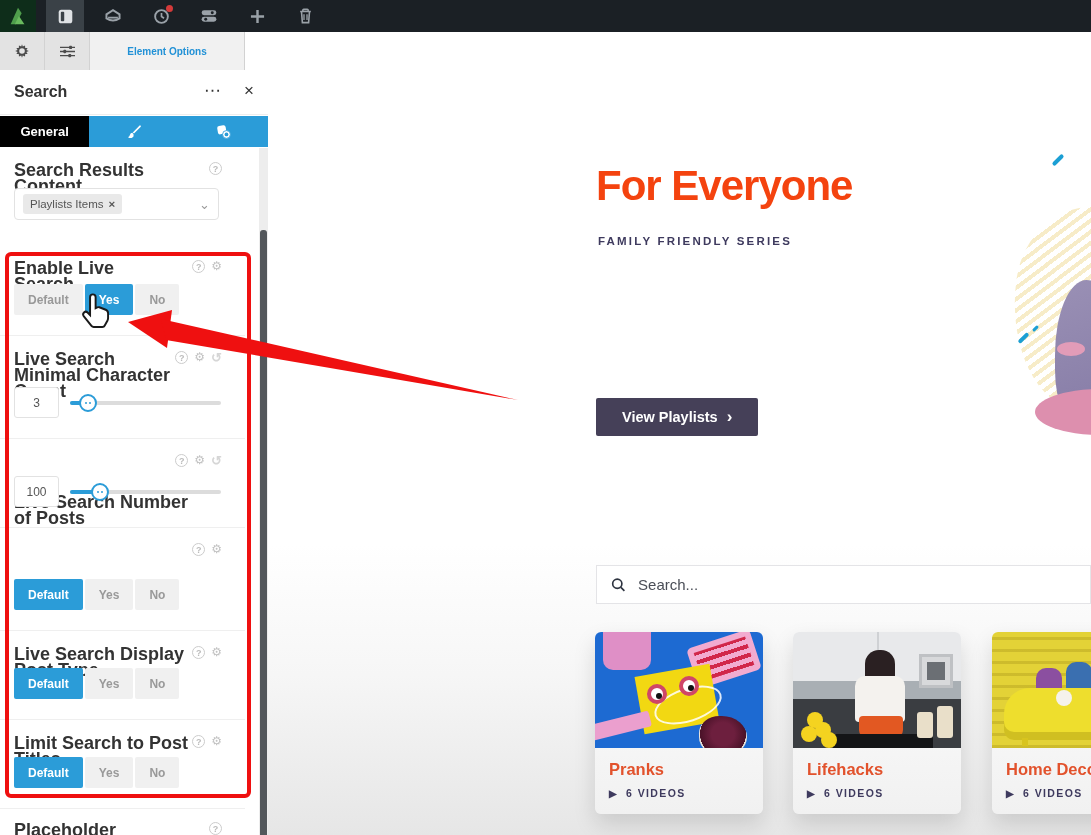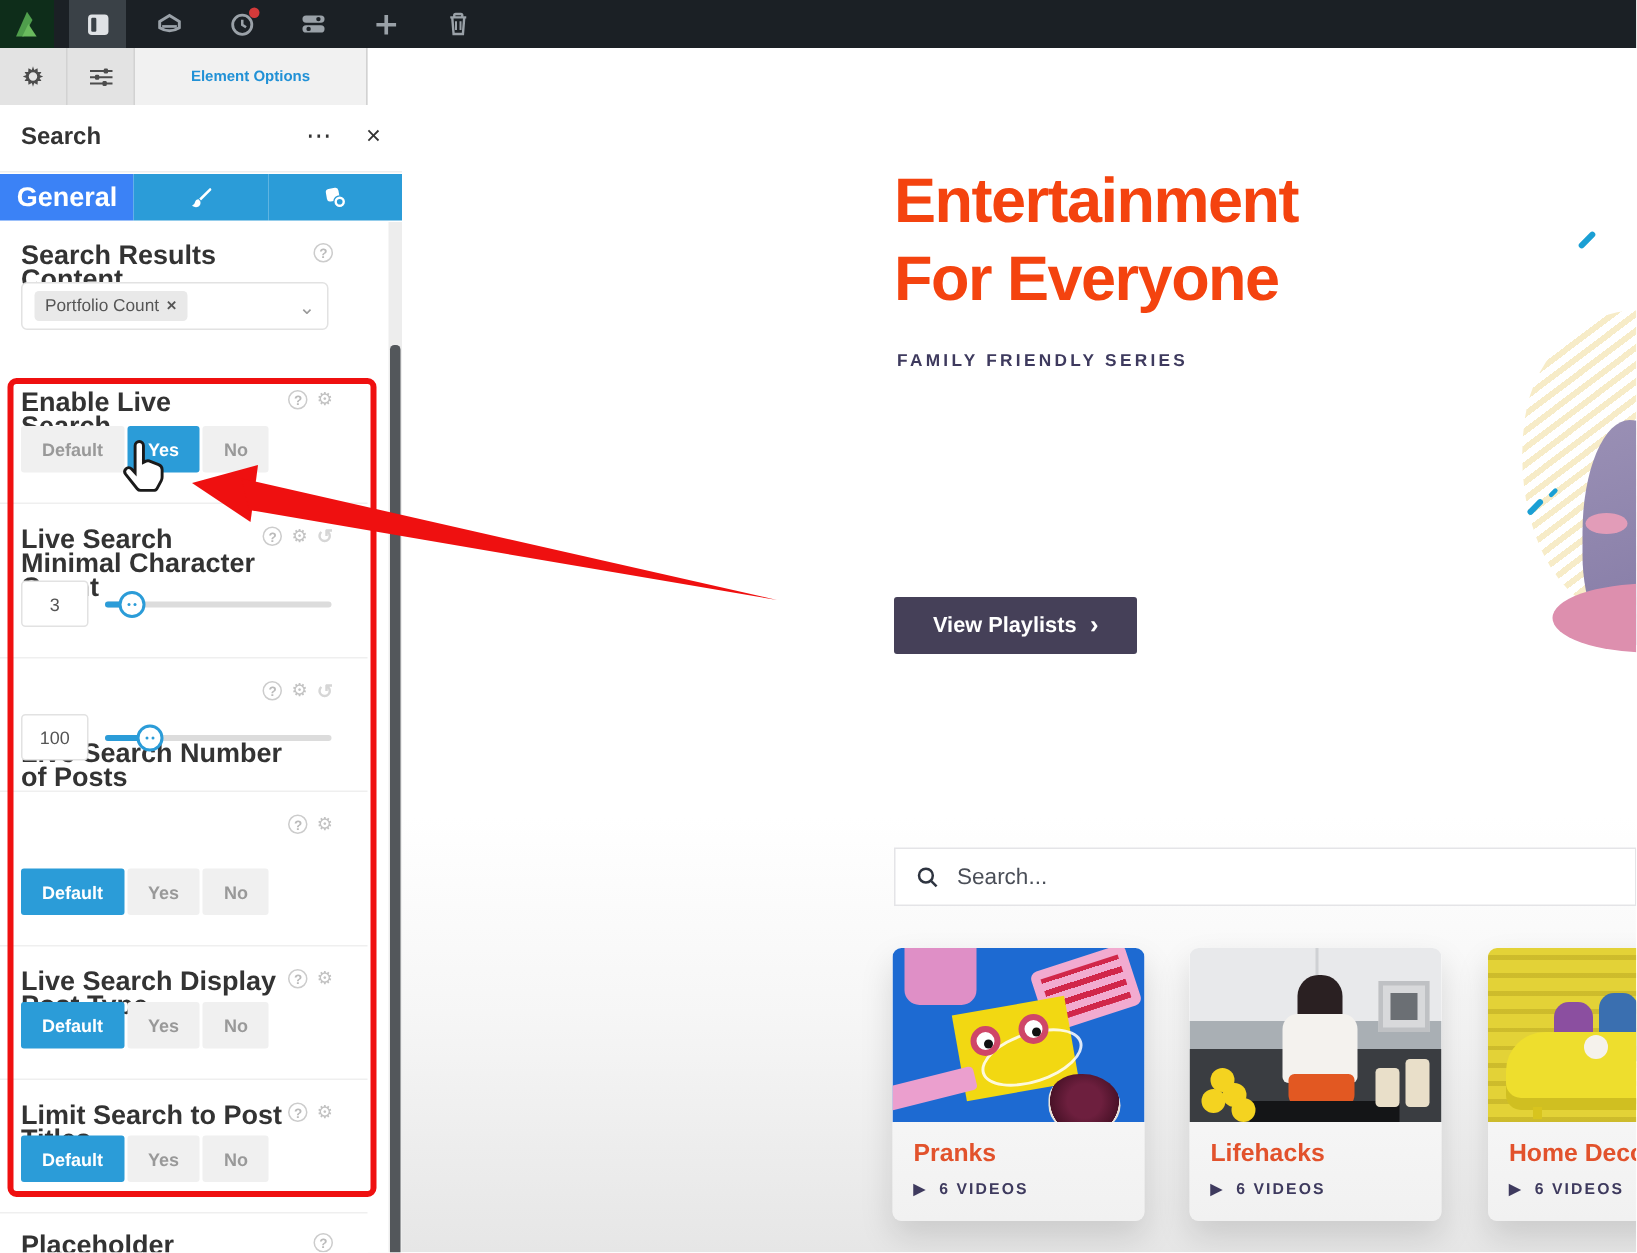--- a/index.html
+++ b/index.html
@@ -24,21 +24,21 @@
 
   
   .panel { position:absolute; left:0; top:70px; width:268px; height:765px; background:#fff; z-index:20; }
   .panel-header { position:absolute; left:0; top:0; width:100%; height:45px; border-bottom:1px solid #eee; }
   .panel-title { position:absolute; left:14px; top:13px; font-size:16px; font-weight:bold; color:#333; }
   .dots-btn { position:absolute; right:46px; top:10px; font-size:17px; color:#333; cursor:pointer; letter-spacing:1px; }
   .close-btn { position:absolute; right:14px; top:11px; font-size:17px; color:#333; cursor:pointer; }
 
   .bluetabs { position:absolute; left:0; top:46px; width:100%; height:31px; display:flex; }
   .bluetab { flex:1; background:#2b9cd8; display:flex; align-items:center; justify-content:center; color:#fff; }
-  .bluetab.active { background:#3b82f6; font-weight:bold; font-size:18px; }
+  .bluetab.active { background:#000000; font-weight:bold; font-size:13px; }
   .bluetab svg { display:block; }
 
   .field { position:absolute; left:14px; width:208px; }
   .f-label { font-size:18px; font-weight:bold; color:#333; line-height:16px; width:165px; }
   .f-icons { position:absolute; right:0; top:0; display:flex; gap:6px; align-items:center; }
   .hicon { width:13px; height:13px; border-radius:50%; border:1px solid #ccc; color:#bbb; font-size:9px; line-height:12px; text-align:center; font-weight:bold; }
   .gicon { color:#c2c2c2; font-size:12px; line-height:13px; }
   .ricon { color:#d6d6d6; font-size:13px; line-height:13px; font-weight:bold; }
 
   .select-box { position:absolute; left:14px; width:205px; height:32px; border:1px solid #e2e2e2; border-radius:4px; background:#fff; display:flex; align-items:center; padding:0 8px; }
@@ -229,21 +229,21 @@
     </div>
 
     <div class="field" style="top:92px;">
       <div class="f-label">Search Results Content</div>
       <div class="f-icons">
         <span class="hicon">?</span>
       </div>
     </div>
     <div class="select-box" style="top:118px;">
       <span class="chip">
-        <span>Portfolio Count</span>
+        <span>Playlists Items</span>
         <span class="rm">×</span>
       </span>
       <span class="sel-chev">⌄</span>
     </div>
 
     <div class="field" style="top:190px;">
       <div class="f-label">Enable Live Search</div>
       <div class="f-icons">
         <span class="hicon">?</span>
         <span class="gicon">⚙</span>
@@ -351,21 +351,21 @@
 
     <div class="blob-yellow"></div>
     <div class="fig-purple"></div>
     <div class="puddle-1"></div>
     <div class="puddle-2"></div>
     <div class="dash dash1"></div>
     <div class="dash dash2"></div>
     <div class="dash dash3"></div>
 
     <h1 class="hero-heading">
-      <span>Entertainment</span><br>
+      <br>
       <span>For Everyone</span>
     </h1>
     <div class="eyebrow">FAMILY FRIENDLY SERIES</div>
     <button class="cta">
       <span>View Playlists</span>
       <span class="chev">›</span>
     </button>
 
     <section class="cards-section">
       <div class="searchbar">

